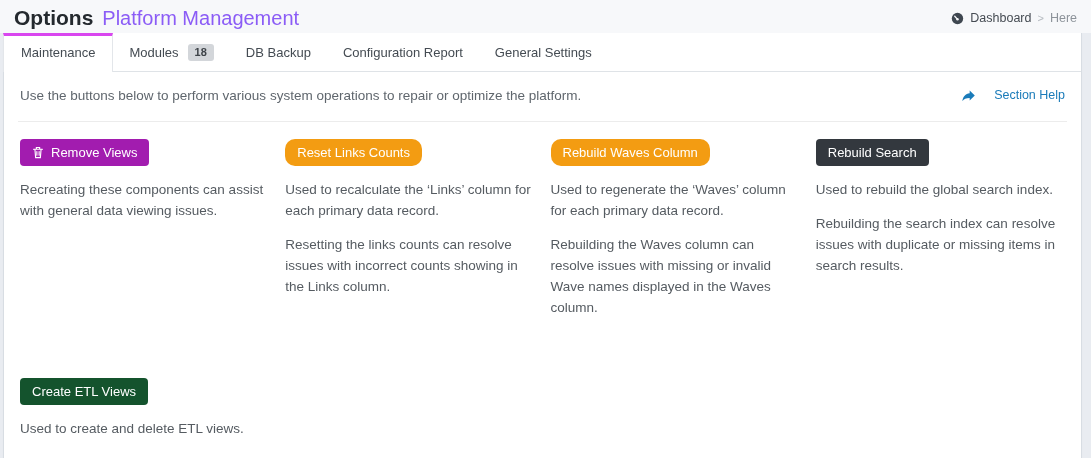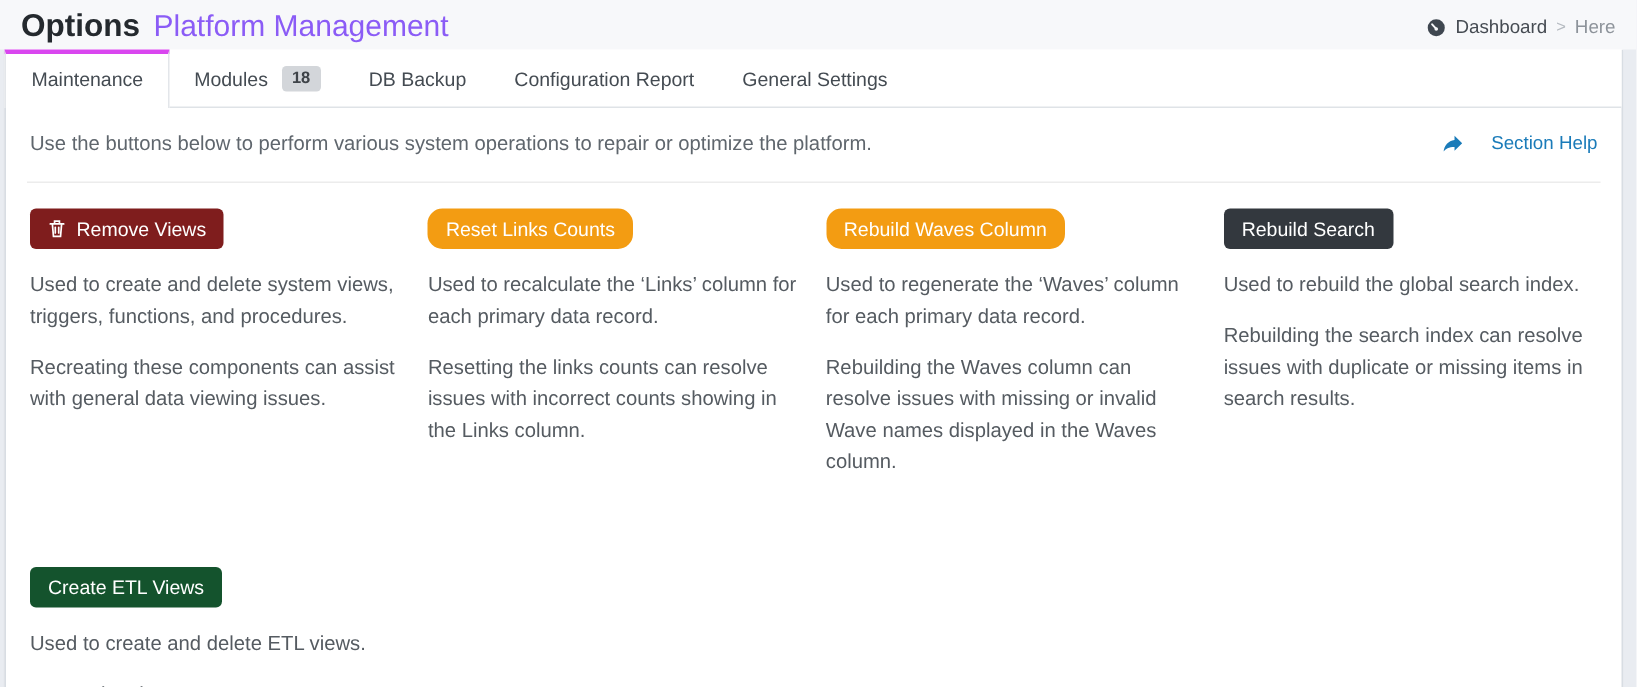--- a/index.html
+++ b/index.html
@@ -85,21 +85,21 @@
     column-gap:16px; padding:0 2px;
   }
   .actions-row.second{ margin-top:46px; }
   .btn{
     display:inline-flex; align-items:center; gap:7px;
     height:27px; padding:0 12px;
     border:none; border-radius:4px;
     color:#fff; font-size:13px; font-family:inherit;
     cursor:pointer; margin:0 0 14px 0;
   }
-  .btn-red{ background:#7f1d1d; }
+  .btn-red{ background:#a21caf; }
   .btn-orange{ background:#f39c12;border-radius:10px; }
   .btn-dark{ background:#33383e; }
   .btn-green{ background:#14532d; }
   .action p{ margin:0 0 13px 0; font-size:13.5px; line-height:1.55; color:#555b61; }
   .icon{ display:inline-flex; }
 </style>
 </head>
 <body>
 
 <div class="content-header">
@@ -160,21 +160,20 @@
 
       <div class="action">
         <button class="btn btn-red">
           <span class="icon">
             <svg width="12" height="13" viewBox="0 0 14 16" fill="none" stroke="#ffffff" stroke-width="1.4" stroke-linecap="round">
               <path d="M1.5 4 h11 M5 4 V1.8 h4 V4 M3.2 4 l0.9 10.3 h5.8 L10.8 4 M5.6 6.8 v4.6 M8.4 6.8 v4.6"></path>
             </svg>
           </span>
           <span>Remove Views</span>
         </button>
-        <p>Used to create and delete system views, triggers, functions, and procedures.</p>
         <p>Recreating these components can assist with general data viewing issues.</p>
       </div>
 
       <div class="action">
         <button class="btn btn-orange">
           <span>Reset Links Counts</span>
         </button>
         <p>Used to recalculate the ‘Links’ column for each primary data record.</p>
         <p>Resetting the links counts can resolve issues with incorrect counts showing in the Links column.</p>
       </div>

